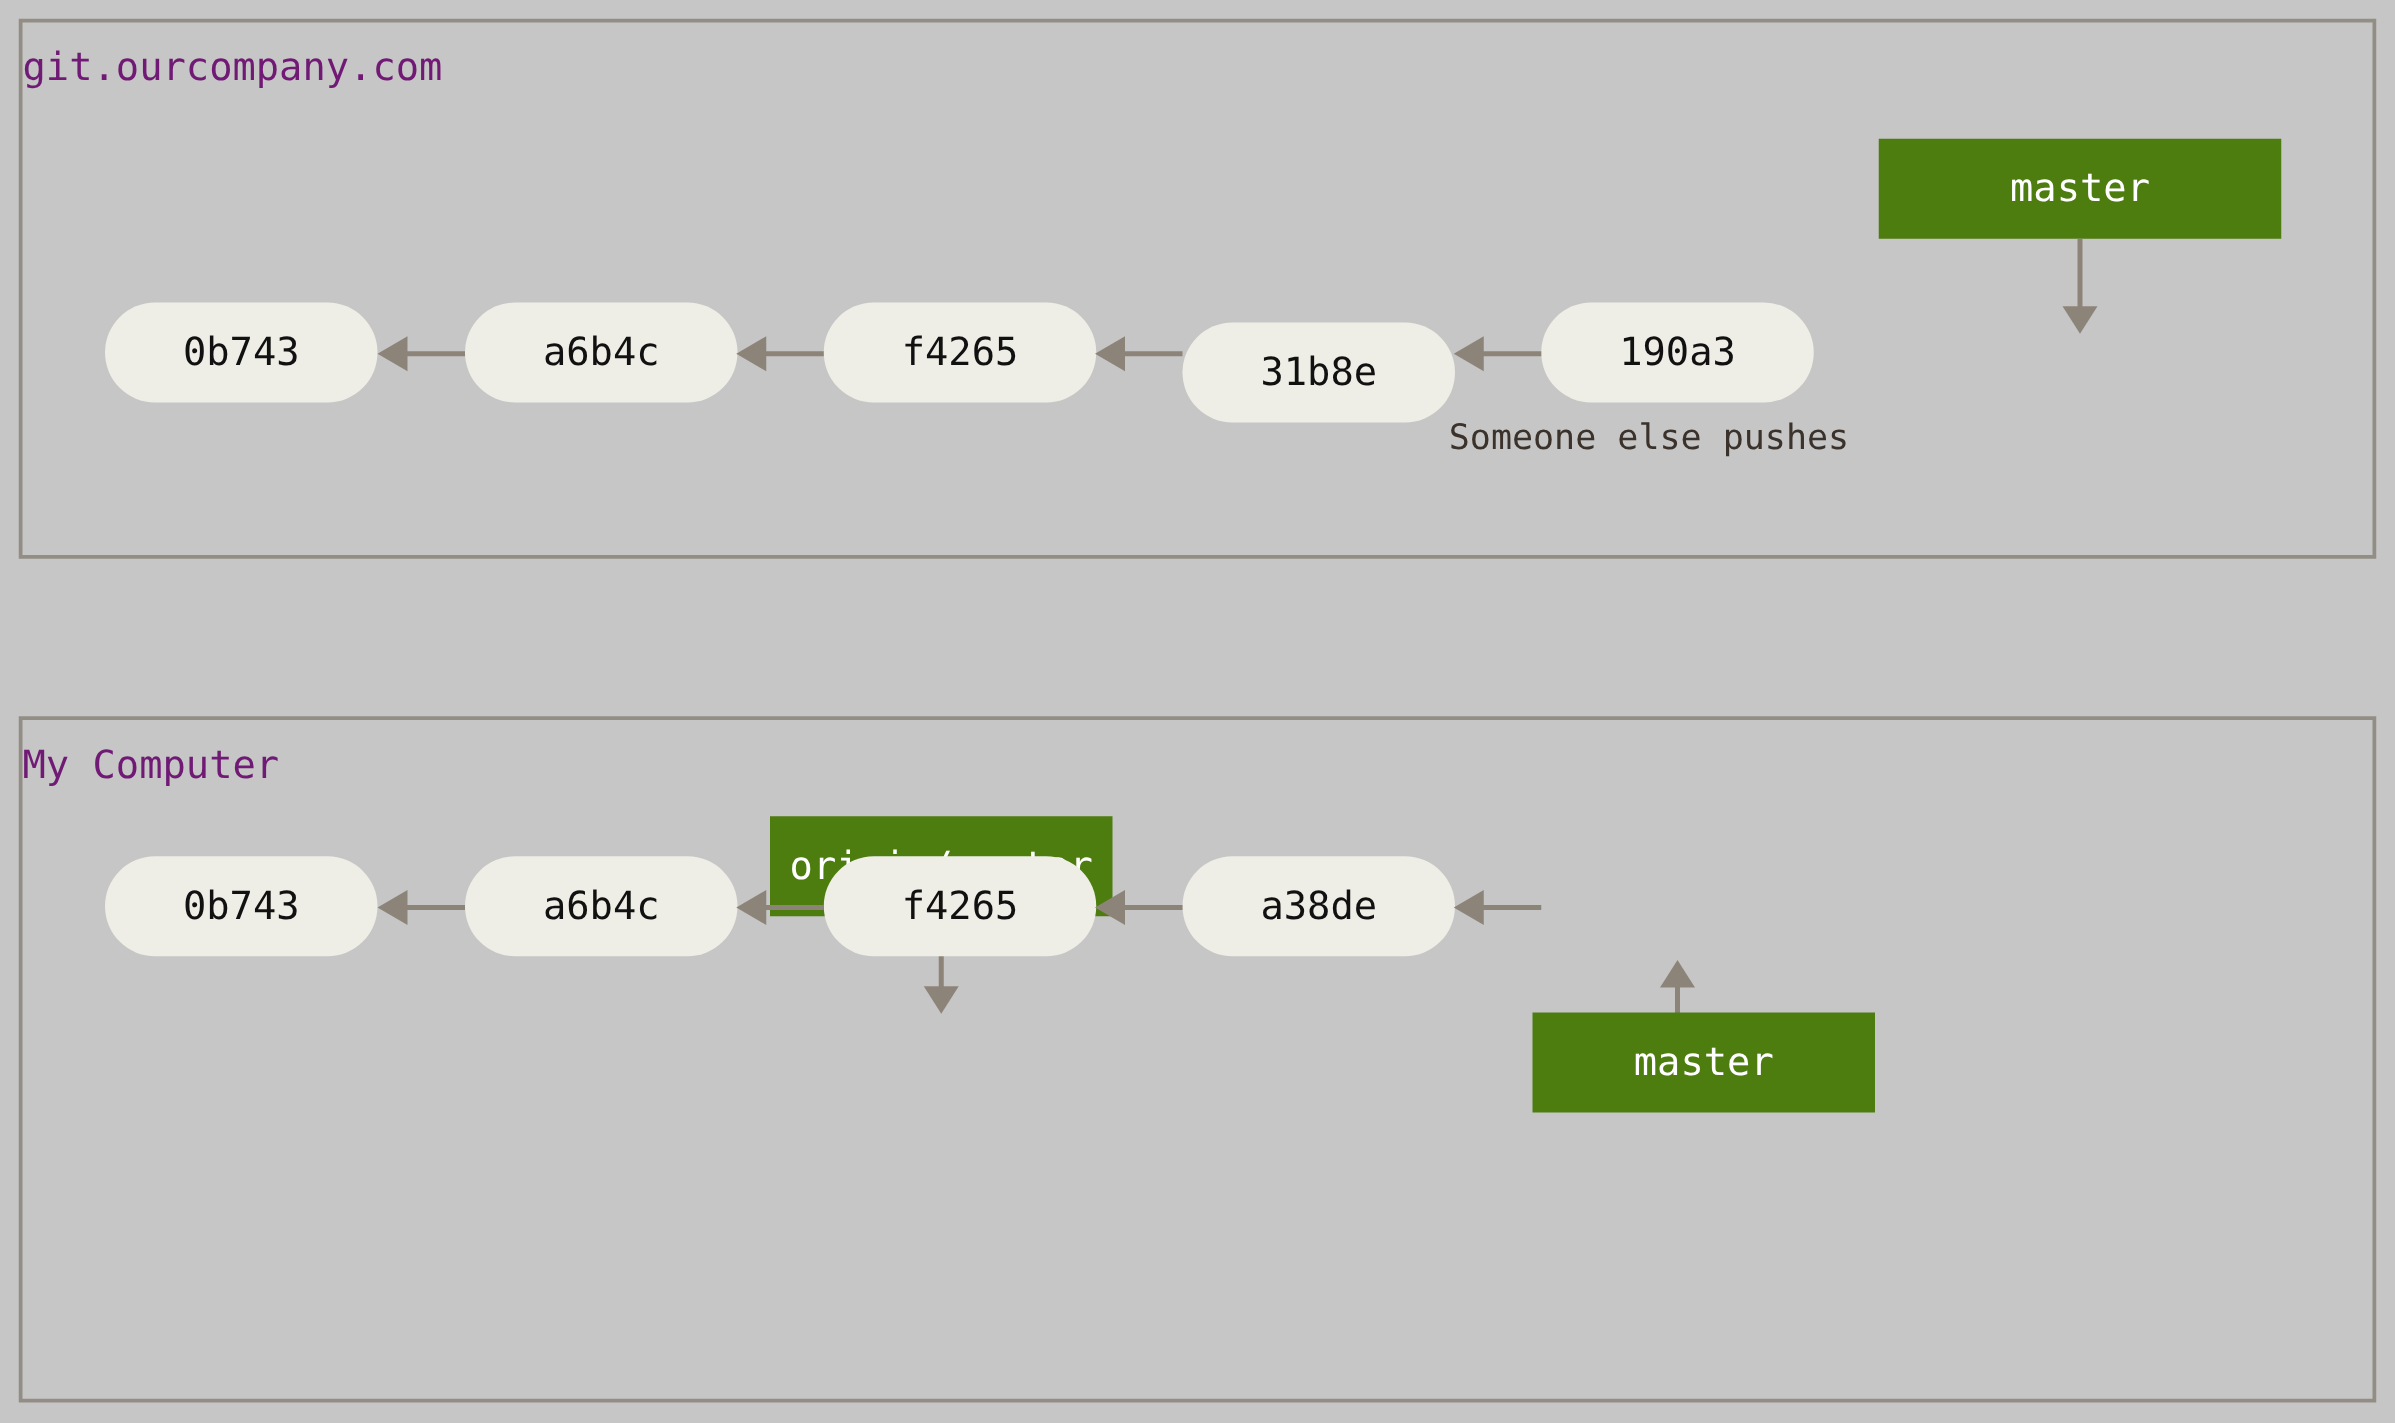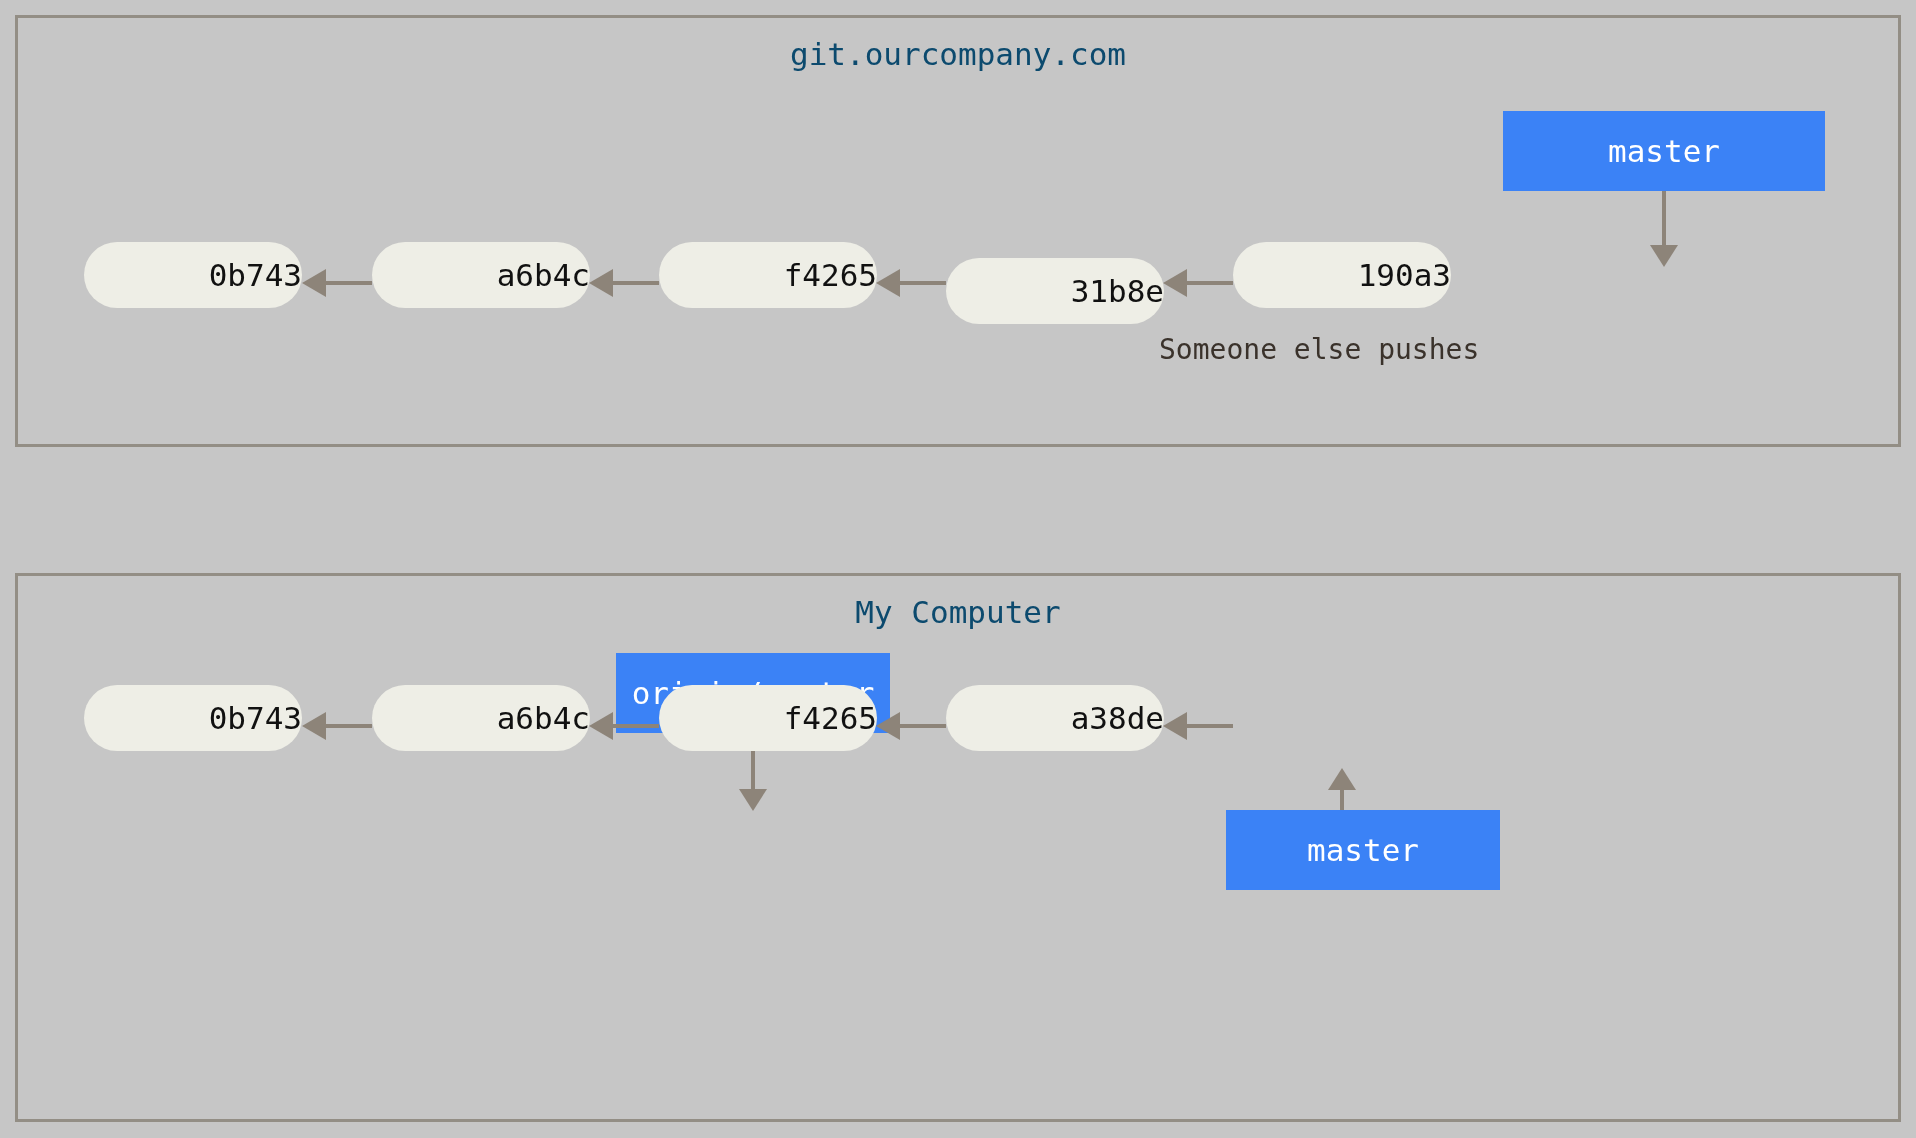--- a/index.html
+++ b/index.html
@@ -31,49 +31,49 @@
     left: 15px;
     top: 573px;
     width: 1886px;
     height: 549px;
     padding-left: 36px;
   }
 
   .panel-title {
     position: absolute;
     width: 100%;
-    text-align: center;
+    text-align: left;
     font-size: 31px;
-    color: #0c4a6e;
+    color: #701a75;
     letter-spacing: 0px;
     white-space: pre;
   }
   #panel-server .panel-title { top: 18px; left: 0; }
   #panel-local .panel-title { top: 18px; left: 0; }
 
   
   .commit {
     position: absolute;
-    height: 66px;
+    height: 80px;
     background: #eeeee6;
     border-radius: 41px;
     display: flex;
     align-items: center;
-    justify-content: flex-end;
+    justify-content: center;
     font-size: 31px;
     color: #111111;
     white-space: pre;
     box-sizing: border-box;
   }
 
   
   .ref {
     position: absolute;
     height: 80px;
-    background: #3b82f6;
+    background: #4d7c0f;
     display: flex;
     align-items: center;
     justify-content: center;
     font-size: 31px;
     color: #ffffff;
     white-space: pre;
     box-sizing: border-box;
   }
 
   

